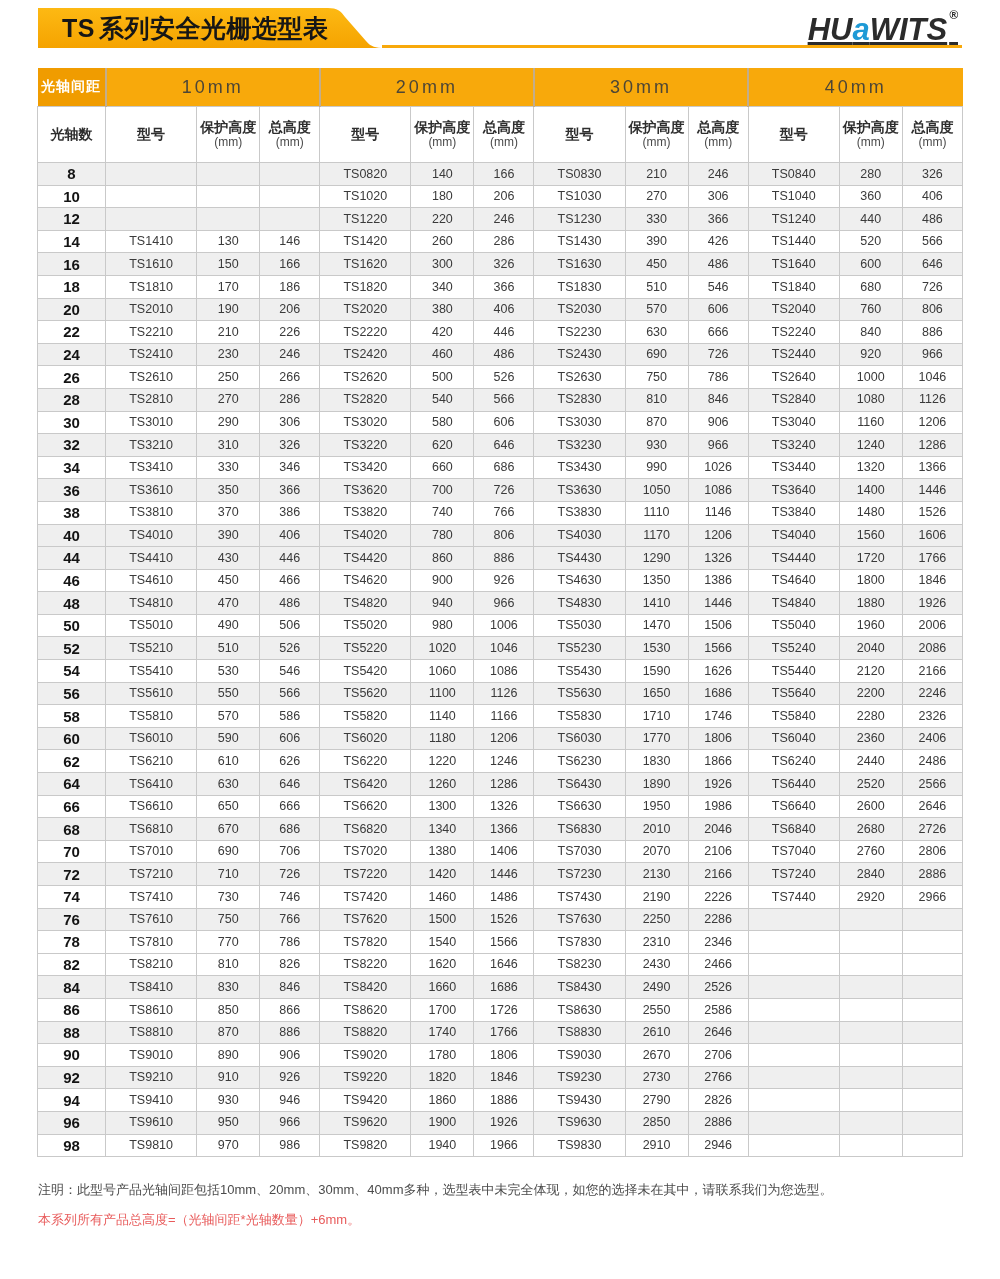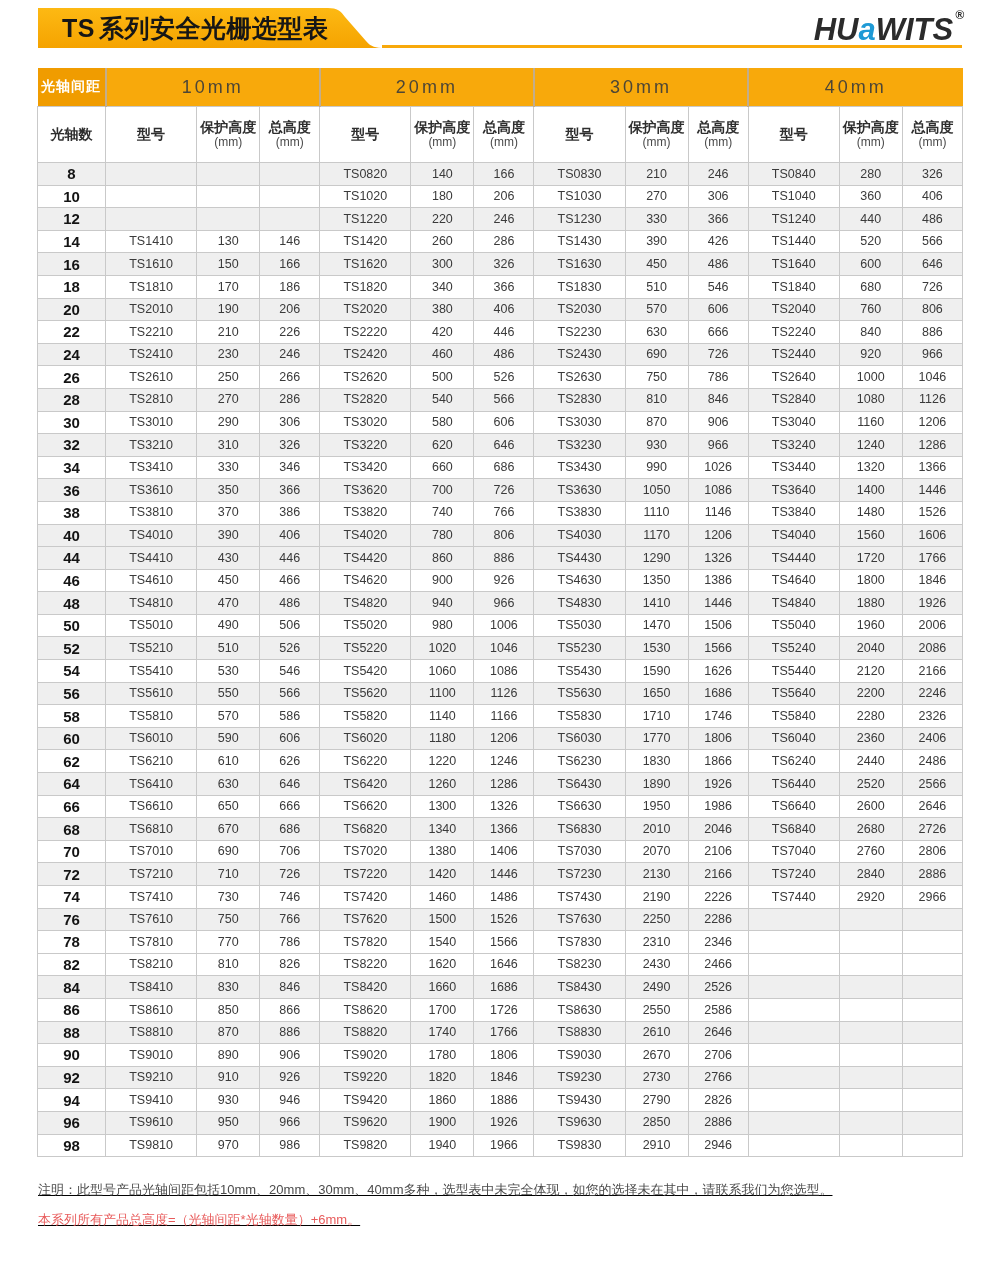--- a/index.html
+++ b/index.html
@@ -13,23 +13,23 @@
   .banner{position:absolute;left:38px;top:8px;width:352px;height:40px;}
   .banner svg{position:absolute;left:0;top:0;width:100%;height:100%;}
   .banner-title{
     position:absolute;left:24px;top:0;height:44px;line-height:40px;
     font-size:25px;font-weight:bold;color:#161616;white-space:nowrap;letter-spacing:.5px;
   }
   .banner-title .ts{margin-right:4px;}
   .header-rule{position:absolute;left:382px;top:45px;height:3px;background:var(--orange,#F7A600);}
   .header-rule{right:38px;}
   .brand{
-    position:absolute;right:38px;top:12px;
+    position:absolute;right:44px;top:12px;
     font-style:italic;font-weight:800;font-size:31px;color:#2b2b2b;
-    letter-spacing:0px;white-space:nowrap;
+    letter-spacing:0px;white-space:nowrap;text-decoration:underline;
   }
   .brand .brand-a{color:var(--brand-blue,#1E9AD6);}
   .brand .brand-reg{font-size:12px;font-weight:bold;vertical-align:top;position:relative;top:-4px;left:2px;}
   
   .table-wrap{margin:0 37px;}
   table{border-collapse:collapse;table-layout:fixed;width:926px;}
   th,td{border:1px solid var(--grid,#C9C9C9);padding:0;text-align:center;vertical-align:middle;overflow:hidden;}
   tr.group-row th{
     height:38px;background:var(--orange,#F8A90B);
     border:none;border-right:2px solid rgba(122,74,0,.45);
@@ -40,21 +40,21 @@
     background:var(--orange-dark,#F09C00);color:#ffffff;
     font-weight:bold;font-size:14px;letter-spacing:1px;margin-top:25px;
   }
   tr.label-row th{height:55px;background:#ffffff;font-size:14px;color:#2e2e2e;line-height:1.15;}
   tr.label-row .unit{display:block;font-weight:normal;font-size:12px;color:#4a4a4a;margin-top:1px;}
   tbody tr{height:22.6px;}
   tbody tr.alt{background:var(--row-alt,#EFEFEF);}
   tbody td{font-size:12.5px;color:#3a3a3a;line-height:1;}
   tbody td.axes{font-size:15px;font-weight:bold;color:#141414;}
   
-  .notes{margin:24px 38px 0;text-decoration:underline;}
+  .notes{margin:24px 38px 0;}
   .note1{font-size:13px;color:#4b4b4b;margin:0 0 12px 0;}
   .note2{font-size:13px;color:var(--note-red,#E85B5B);margin:0;}
 </style>
 </head>
 <body>
 
 <div class="header">
   <div class="banner">
     <svg viewBox="0 0 352 40" preserveAspectRatio="none">
       <defs>

